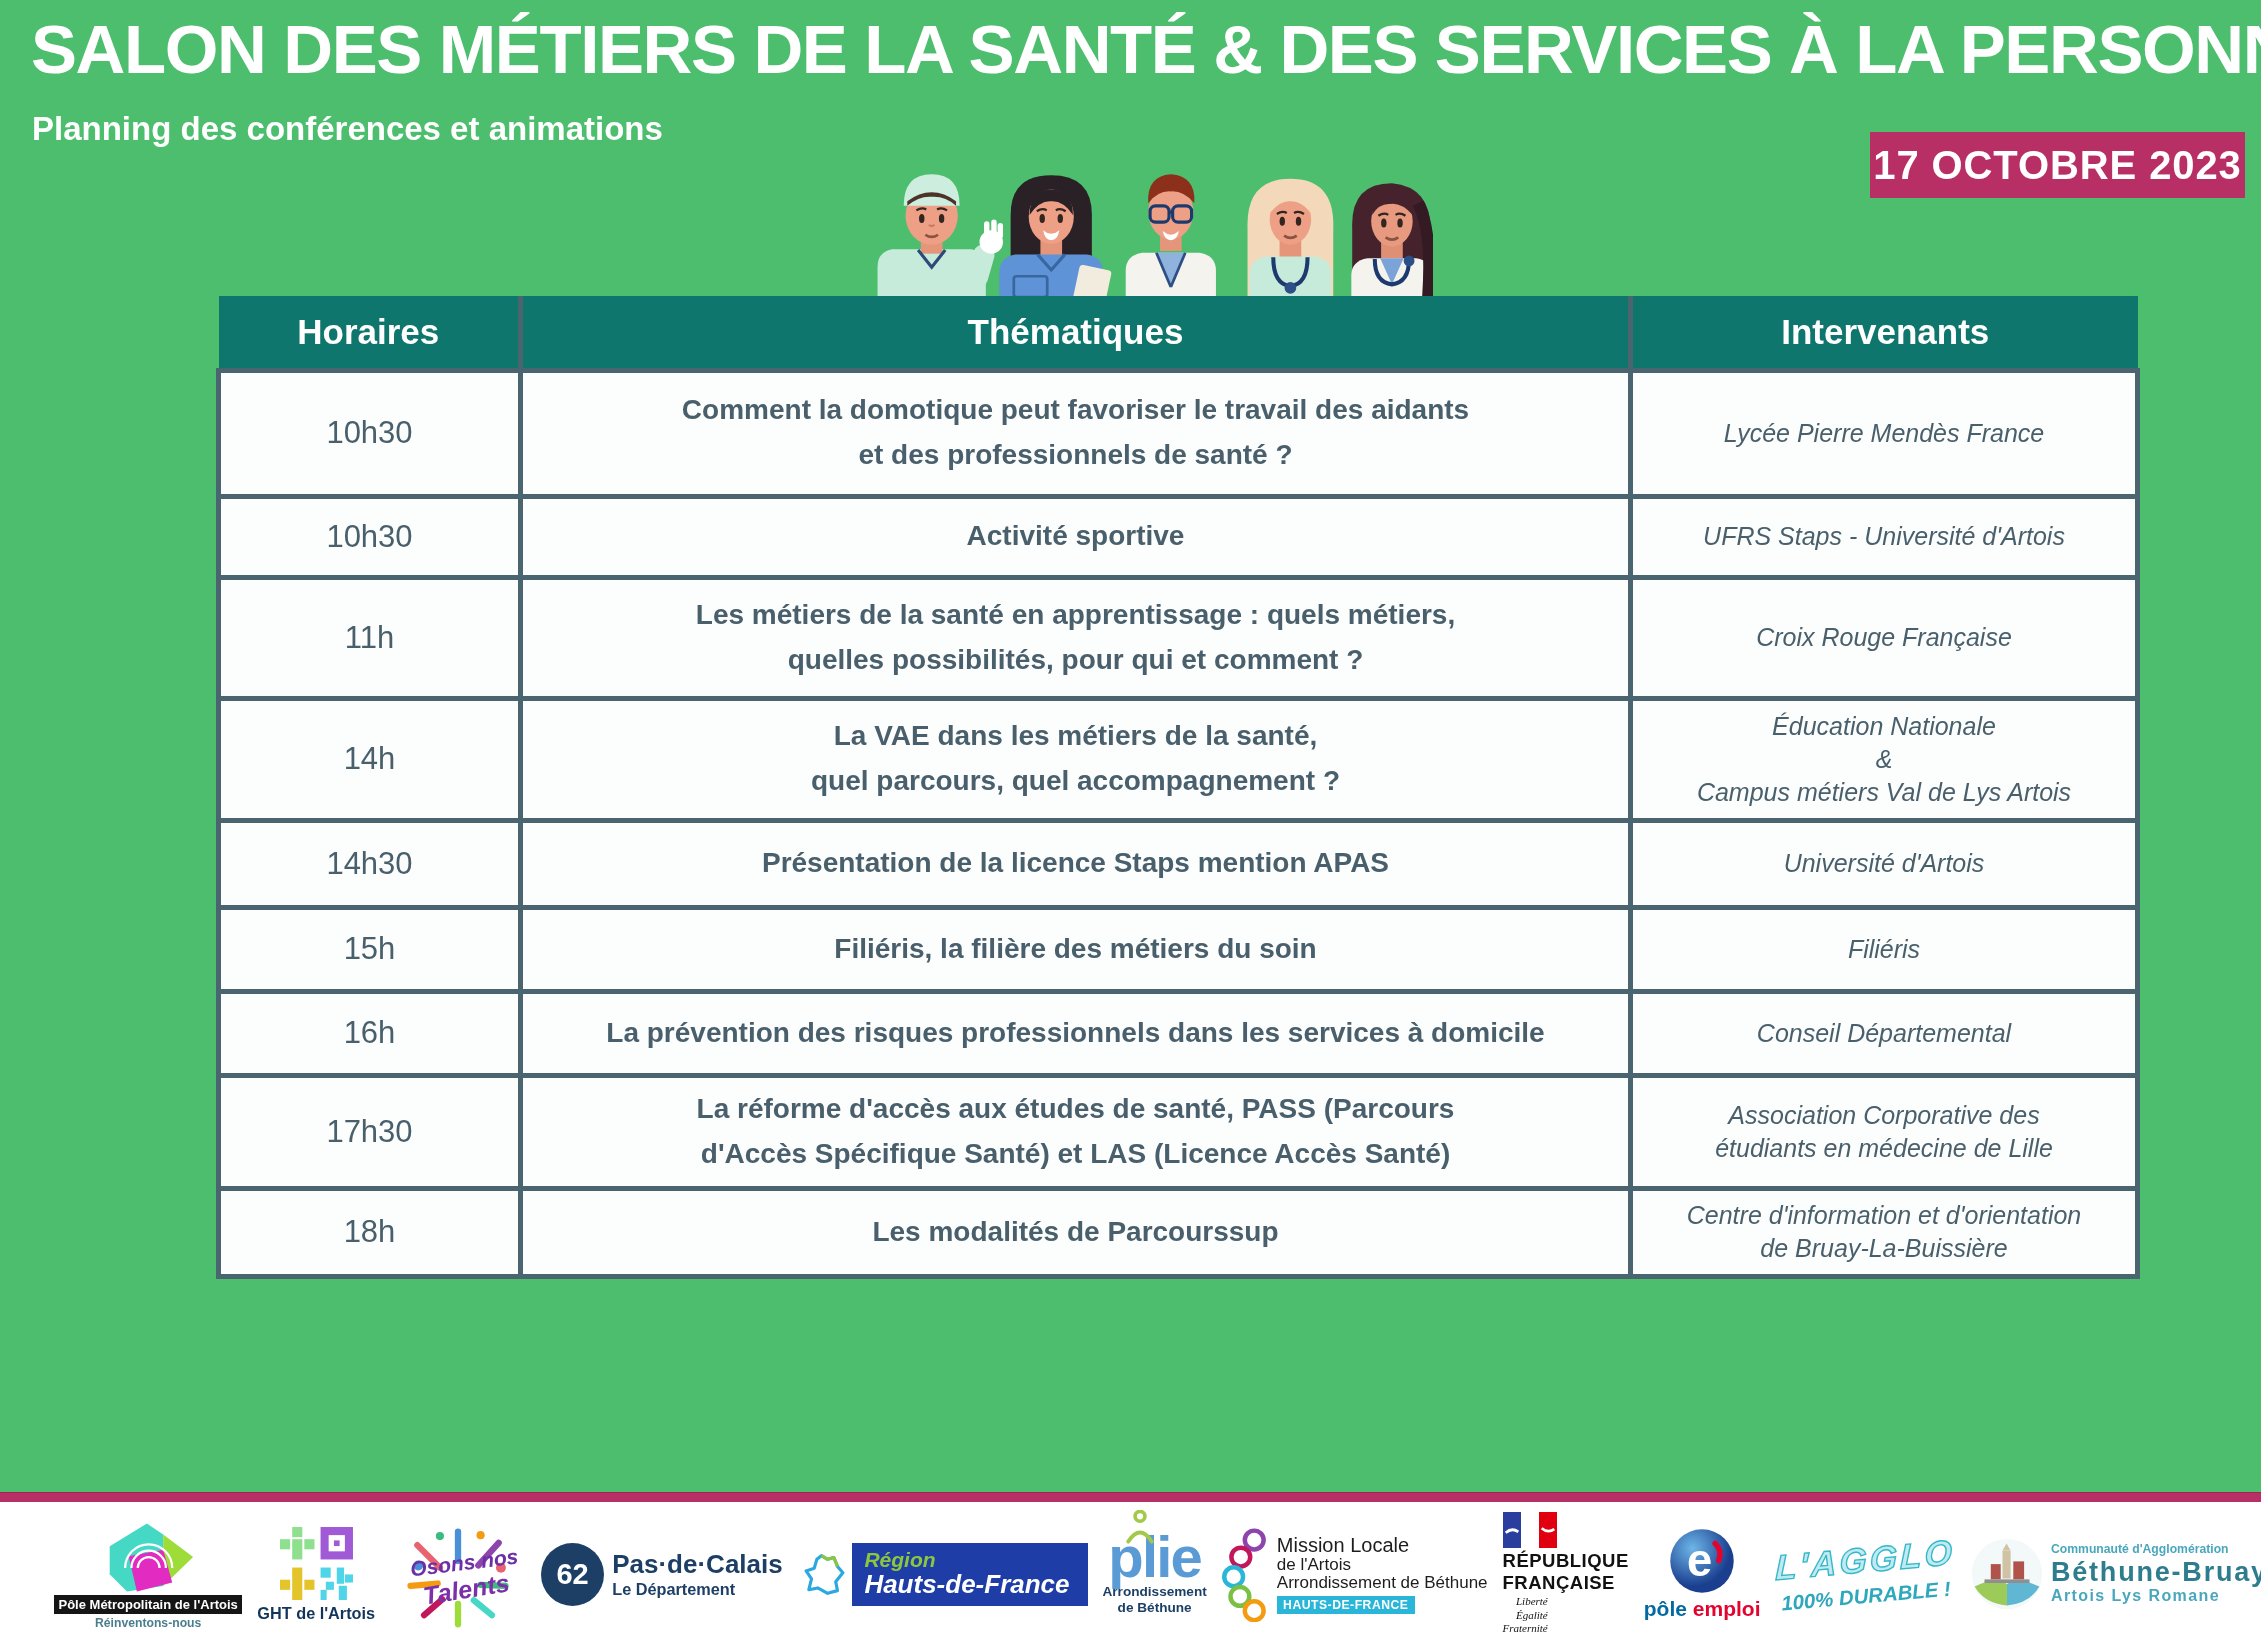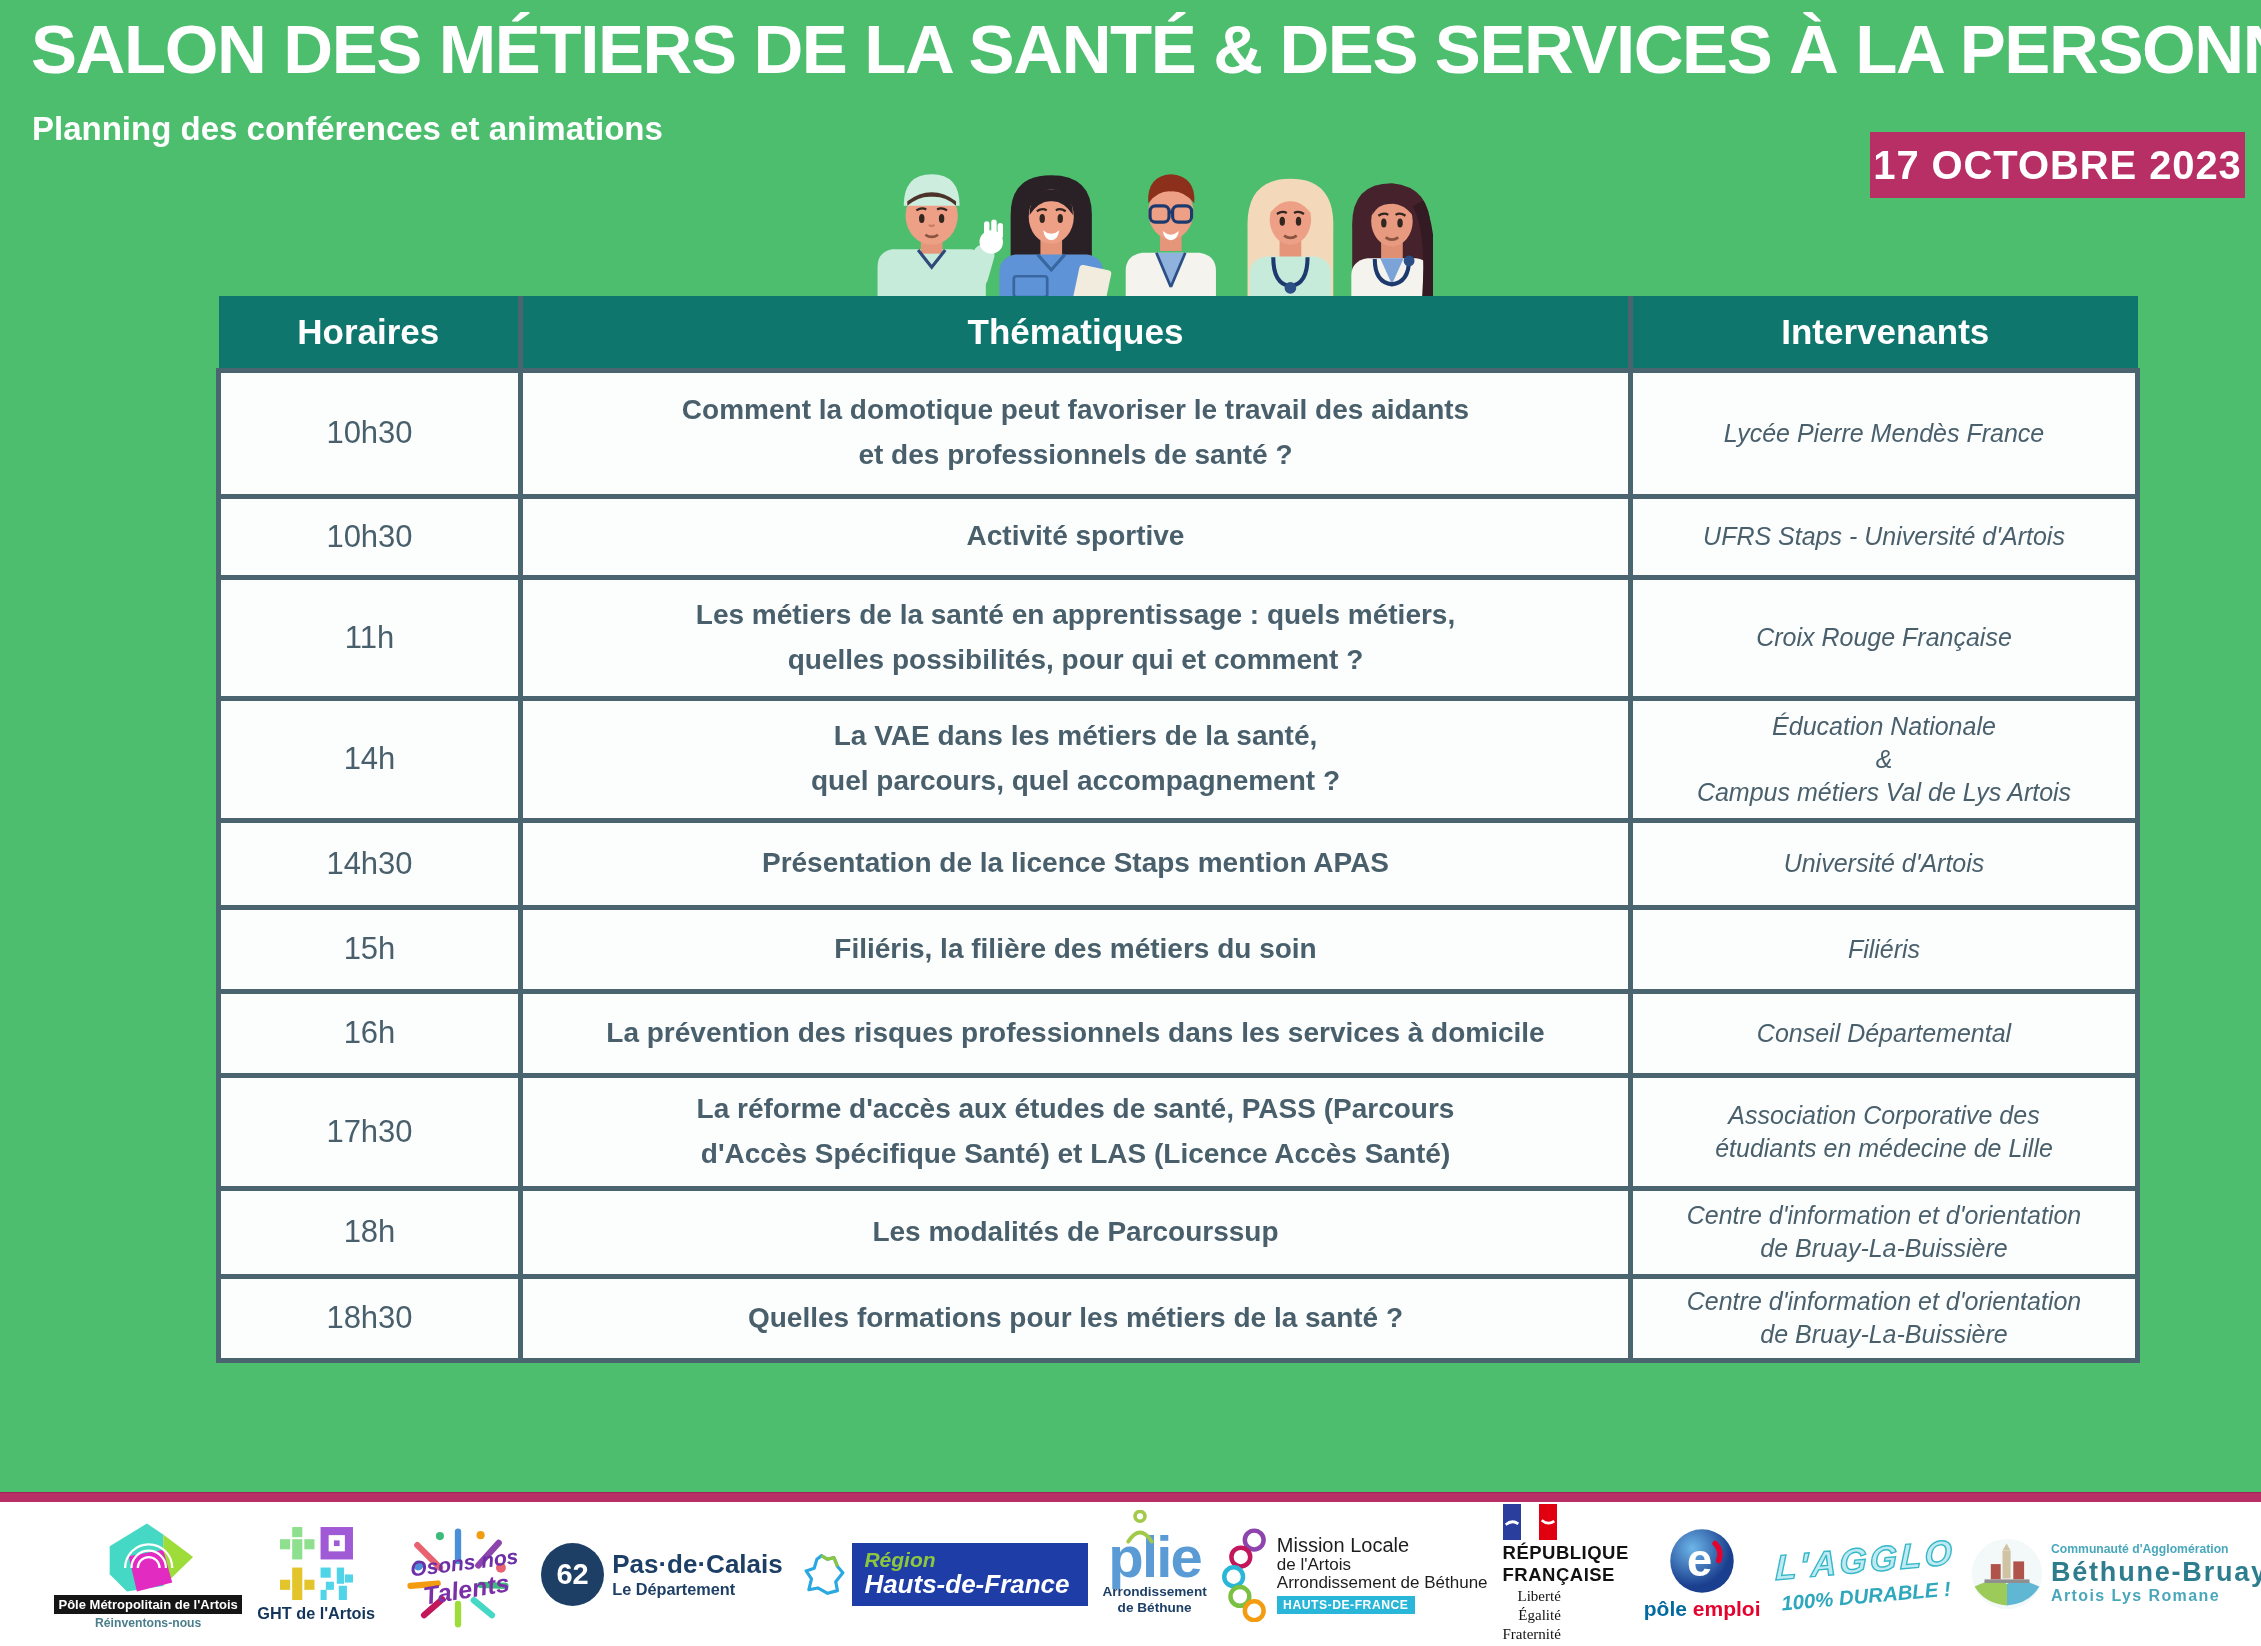--- a/index.html
+++ b/index.html
@@ -53,21 +53,21 @@
   .region-l2{color:#ffffff;font-size:26px;font-weight:800;white-space:nowrap;}
   .plie-wrap{position:relative;}
   .plie-word{color:#5b9bd5;font-size:58px;font-weight:700;letter-spacing:-1.8px;line-height:0.85;}
   .plie-fig{position:absolute;left:13.6px;top:-22px;}
   .plie-sub{color:#1d3f66;font-size:13.6px;font-weight:700;line-height:1.15;text-align:center;}
   .ml-txt{display:flex;flex-direction:column;align-items:flex-start;line-height:1.1;}
   .ml-l{color:#1d1d1d;font-size:17px;font-weight:400;}
   .ml-banner{margin-top:3.6px;background:#29b6d8;color:#fff;font-size:12.2px;font-weight:700;
              padding:2.3px 6.3px;letter-spacing:0.5px;}
   .rf-name{color:#111;font-size:18.5px;font-weight:800;line-height:1.05;letter-spacing:0.5px;}
-  .rf-motto{font-family:"Liberation Serif", serif;font-size:15px;color:#111;
+  .rf-motto{font-family:"Liberation Serif", serif;font-style:italic;font-size:11px;color:#111;
             line-height:1.25;align-self:flex-start;}
   .pe-txt{font-size:21px;font-weight:800;white-space:nowrap;}
   .pe-p{color:#0369a1;text-align:center;} .pe-e{color:#e4032e;}
   .agglo-l1{font-size:35px;font-weight:800;font-style:italic;letter-spacing:3.2px;color:#bfeaf2;
             -webkit-text-stroke:1.4px #35b8c8;transform:rotate(-5deg) skewX(-6deg);}
   .agglo-l2{font-size:20.4px;font-weight:800;font-style:italic;color:#2fa8bd;transform:rotate(-5deg);
             margin-top:1.8px;white-space:nowrap;}
   .bb-txt{display:flex;flex-direction:column;line-height:1.12;}
   .bb-l1{color:#49a7bc;font-size:12.2px;font-weight:700;}
   .bb-l2{color:#2d7d8f;font-size:27px;font-weight:800;letter-spacing:1.8px;white-space:nowrap;}
@@ -223,26 +223,20 @@
       <tr style="height:113px">
         <td class="time">17h30</td>
         <td class="theme">La réforme d'accès aux études de santé, PASS (Parcours
 d'Accès Spécifique Santé) et LAS (Licence Accès Santé)</td>
         <td class="speaker">Association Corporative des
 étudiants en médecine de Lille</td>
       </tr>
       <tr style="height:88px">
         <td class="time">18h</td>
         <td class="theme">Les modalités de Parcourssup</td>
-        <td class="speaker">Centre d'information et d'orientation
-de Bruay-La-Buissière</td>
-      </tr>
-      <tr style="height:84px">
-        <td class="time">18h30</td>
-        <td class="theme">Quelles formations pour les métiers de la santé ?</td>
         <td class="speaker">Centre d'information et d'orientation
 de Bruay-La-Buissière</td>
       </tr>
     </tbody>
   </table>
 
   <div class="stripe"></div>
   <div class="footer">
 
     <div class="logo">

